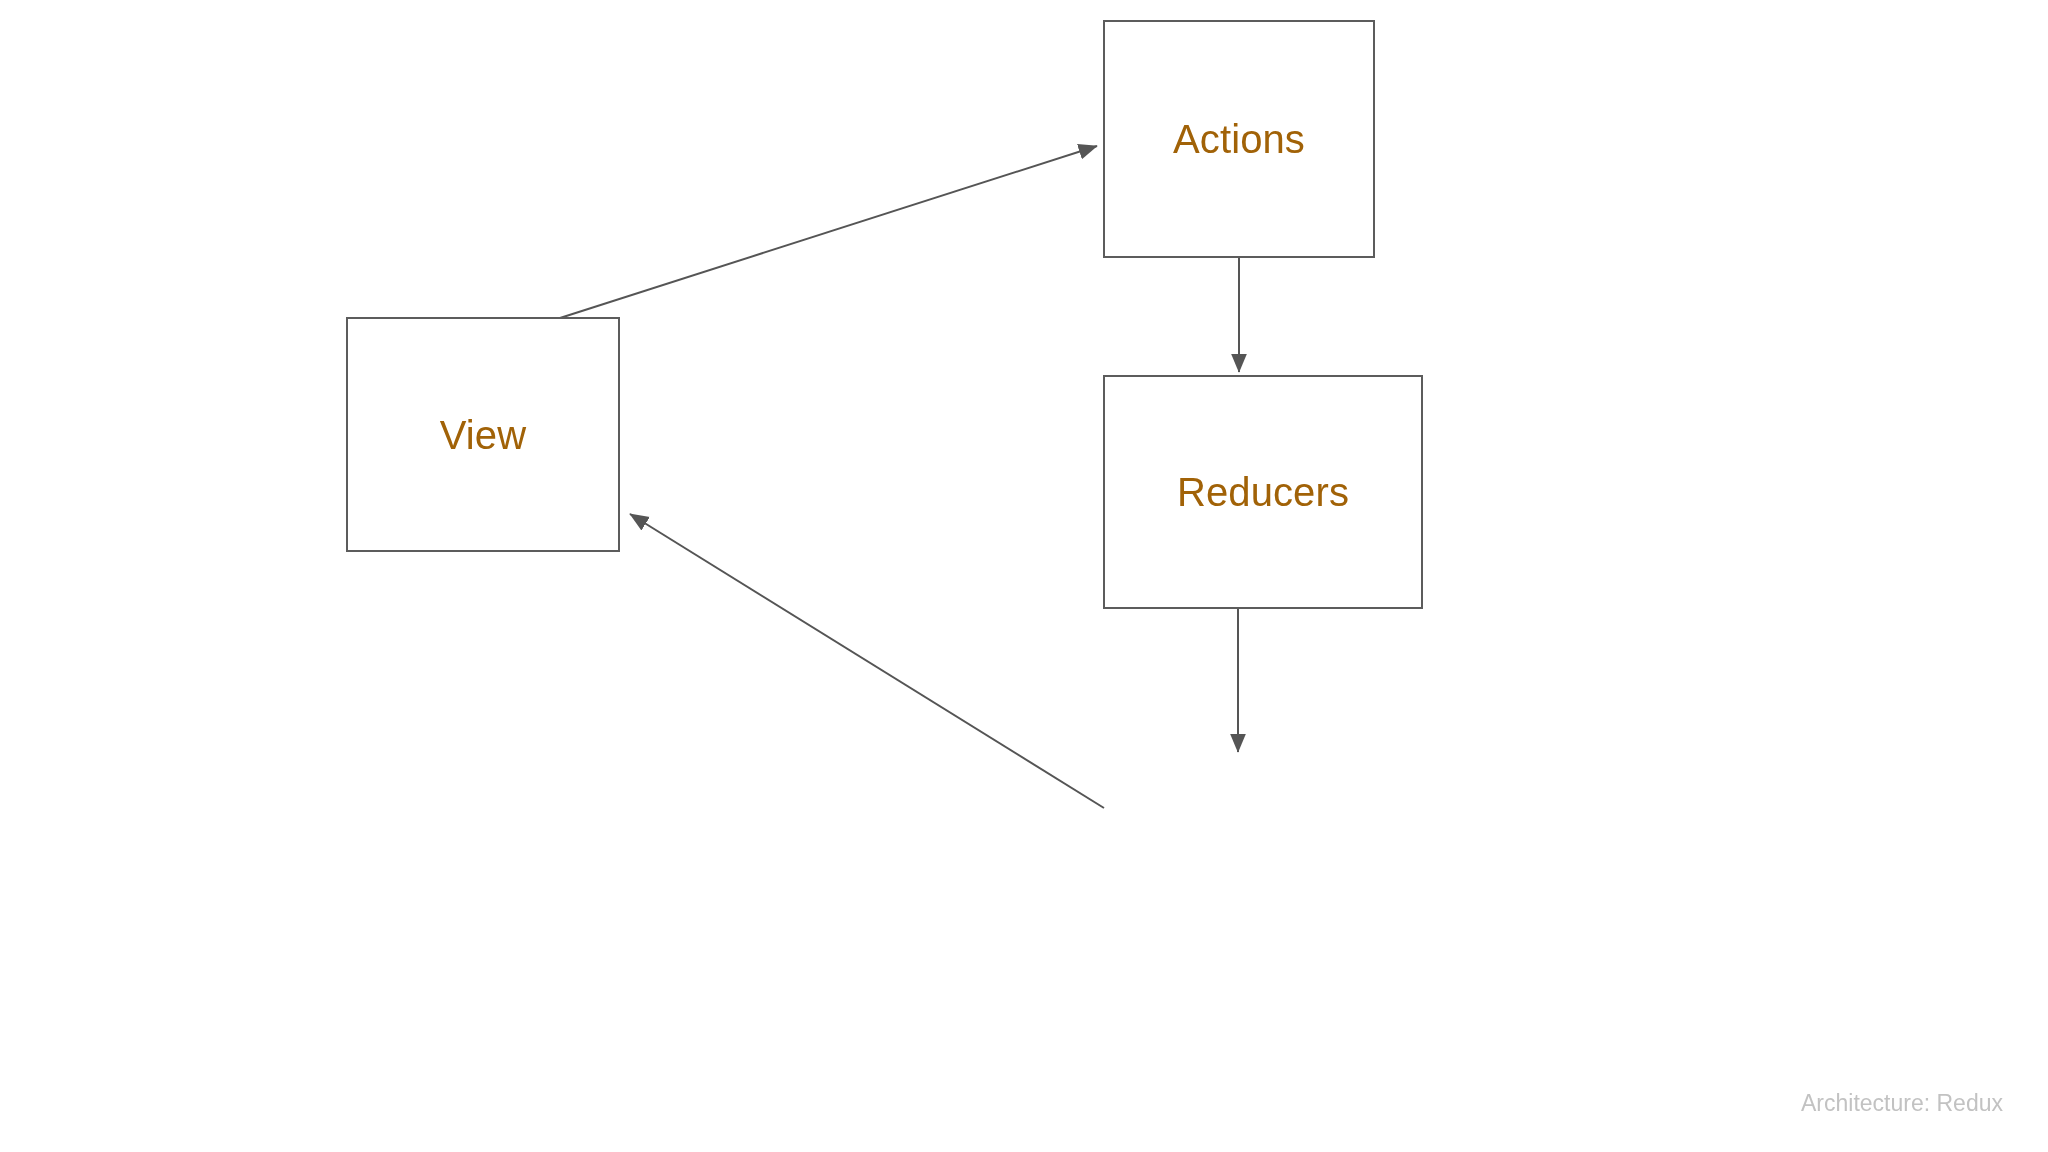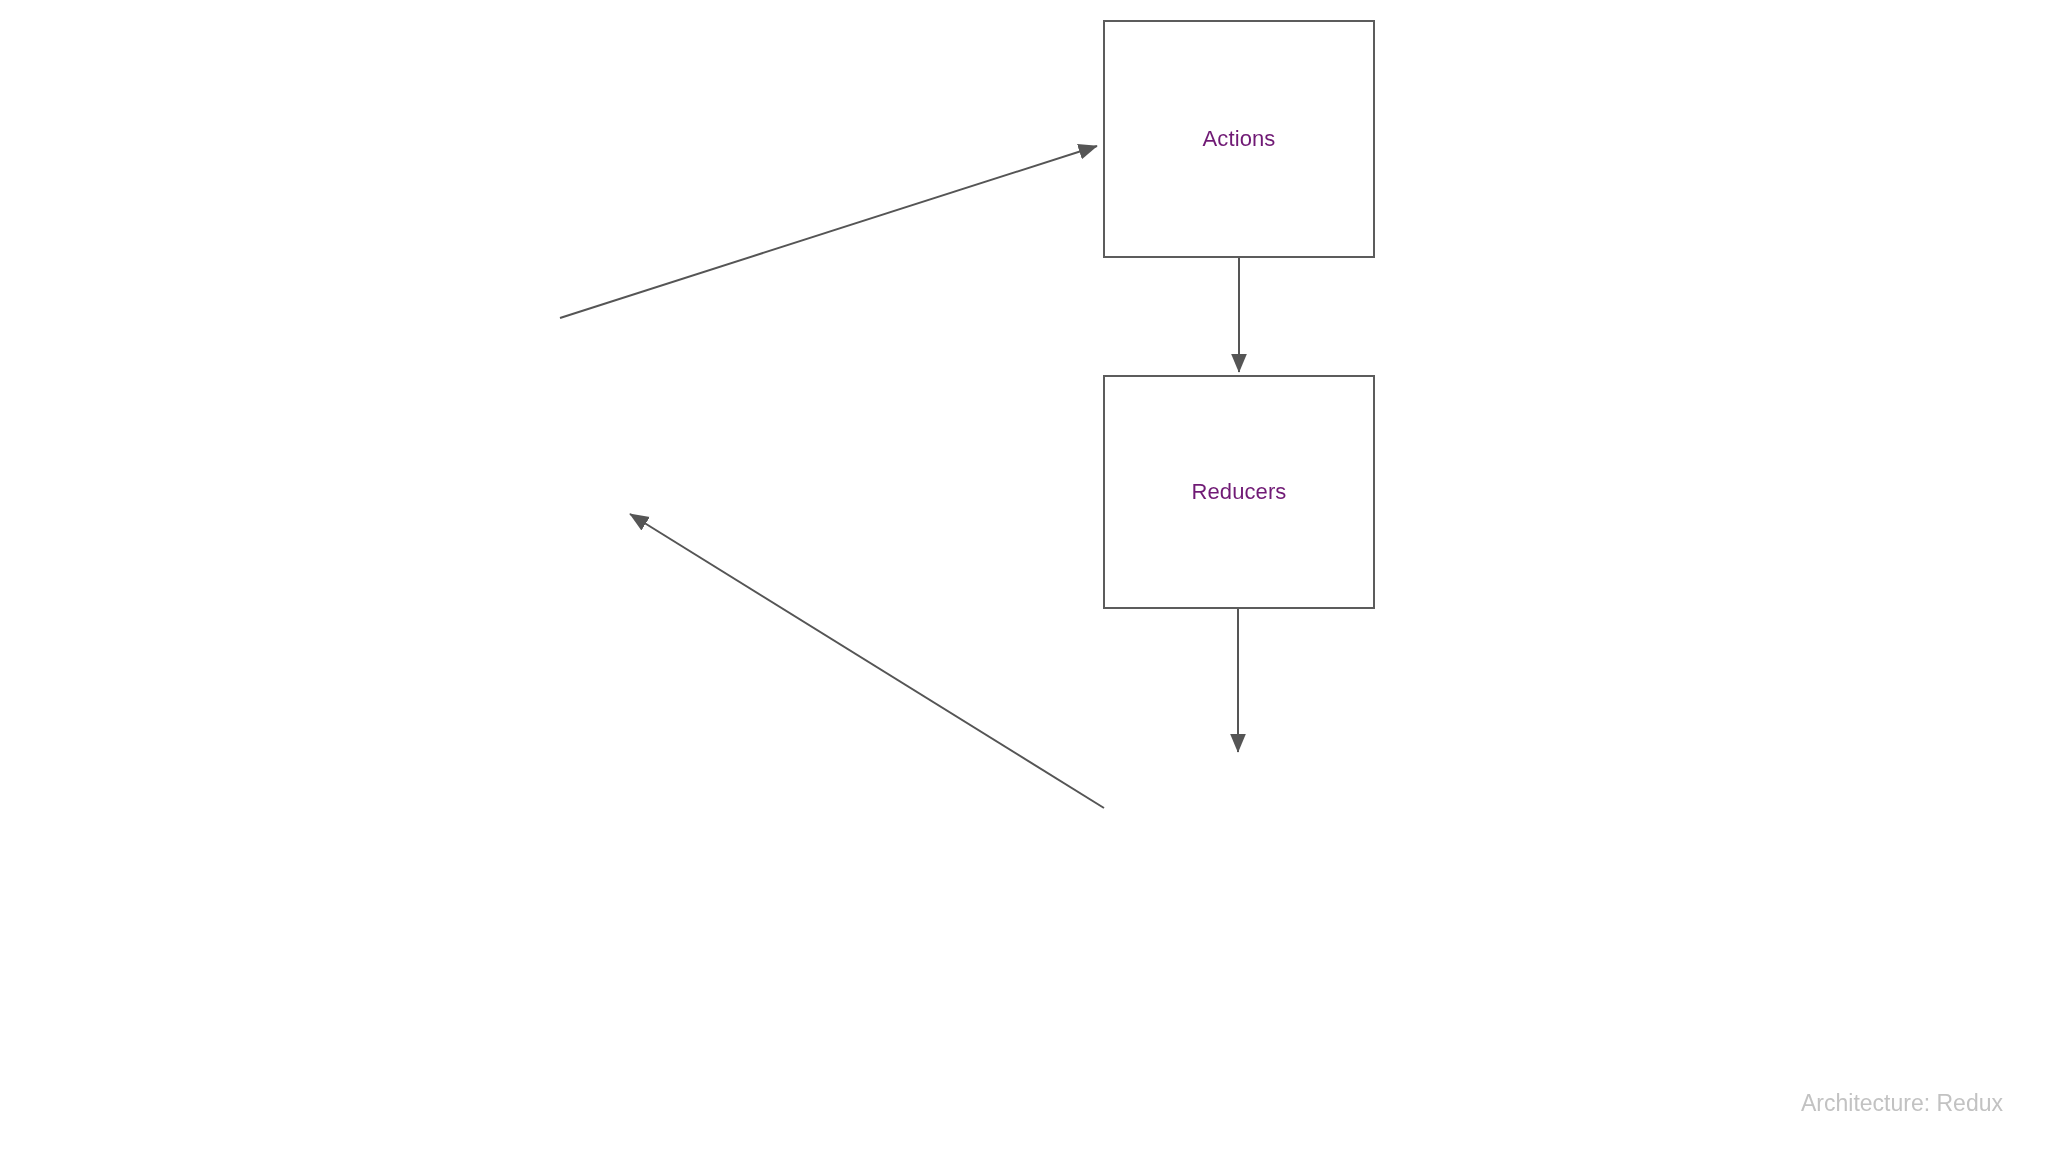--- a/index.html
+++ b/index.html
@@ -32,30 +32,30 @@
     box-sizing: border-box;
     background: #ffffff;
     border: 2px solid #5c5c5c;
     display: flex;
     align-items: center;
     justify-content: center;
     z-index: 2;
   }
   .node-label {
     font-family: "Liberation Sans", sans-serif;
-    font-size: 22px;
+    font-size: 40px;
     line-height: 1;
-    color: #701a75;
+    color: #a16207;
     letter-spacing: 0.1px;
     white-space: nowrap;
     user-select: none;
   }
   #node-view     { left: 346px;  top: 317px; width: 274px; height: 235px; }
   #node-actions  { left: 1103px; top: 20px;  width: 272px; height: 238px; }
-  #node-reducers { left: 1103px; top: 375px; width: 272px; height: 234px; align-items: center; }
+  #node-reducers { left: 1103px; top: 375px; width: 320px; height: 234px; align-items: center; }
   #node-store    { left: 1103px; top: 755px; width: 272px; height: 233px; }
 
   #footer-caption {
     position: absolute;
     right: 45px;
     top: 1092px;
     font-family: "Liberation Sans", sans-serif;
     font-size: 23px;
     line-height: 1;
     color: #c2c2c2;
@@ -78,20 +78,23 @@
 
     <line x1="560" y1="318" x2="1097" y2="146" stroke="#555555" stroke-width="2" marker-end="url(#arrowhead)"></line>
 
     <line x1="1239" y1="258" x2="1239" y2="372" stroke="#555555" stroke-width="2" marker-end="url(#arrowhead)"></line>
 
     <line x1="1238" y1="609" x2="1238" y2="752" stroke="#555555" stroke-width="2" marker-end="url(#arrowhead)"></line>
 
     <line x1="1104" y1="808" x2="630" y2="514" stroke="#555555" stroke-width="2" marker-end="url(#arrowhead)"></line>
   </svg>
 
+  <div class="node" id="node-view">
+    <span class="node-label">View</span>
+  </div>
 
   <div class="node" id="node-actions">
     <span class="node-label">Actions</span>
   </div>
 
   <div class="node" id="node-reducers">
     <span class="node-label">Reducers</span>
   </div>
 
 

